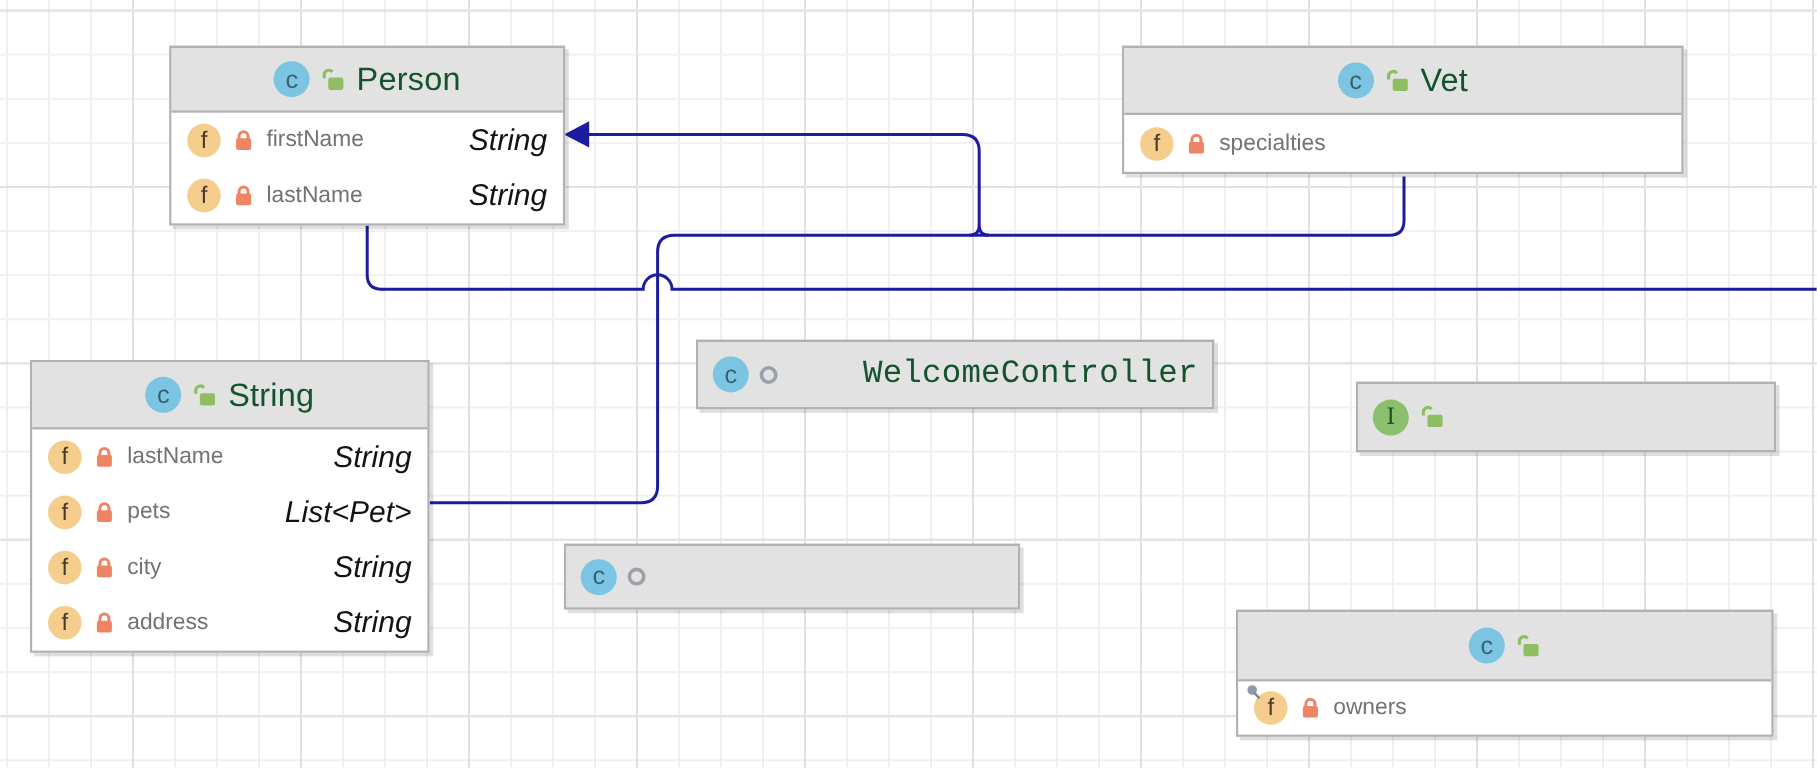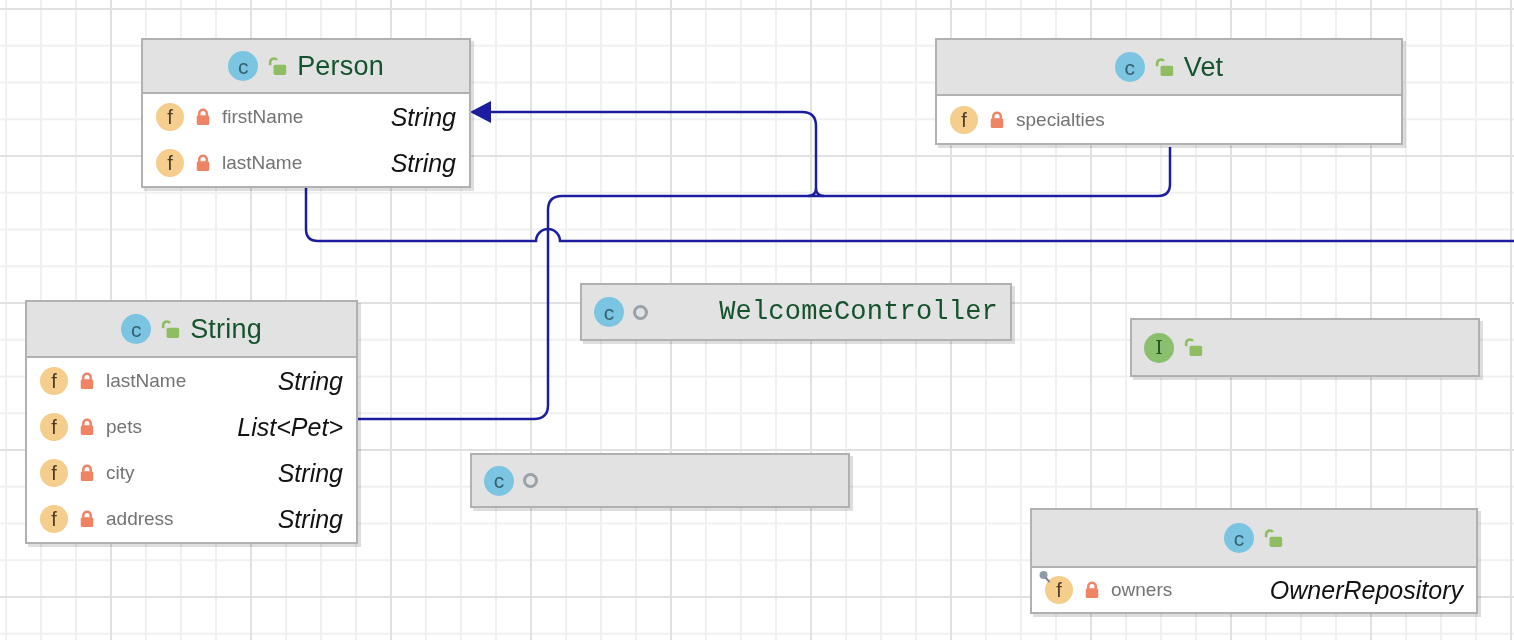--- a/index.html
+++ b/index.html
@@ -239,17 +239,16 @@
         <svg class="pin" width="16" height="16" viewBox="0 0 16 16">
           <circle cx="5.5" cy="5" r="4" fill="#8e9bab"></circle>
           <line x1="7.5" y1="7.5" x2="11.5" y2="12" stroke="#7b8794" stroke-width="2"></line>
         </svg>
       </span>
       <svg class="lock" width="20" height="20" viewBox="0 0 16 16">
         <path d="M5 7 V5.2 a3 3 0 0 1 6 0 V7" fill="none" stroke="#ee8464" stroke-width="2"></path>
         <rect x="3" y="6.6" width="10" height="7.8" rx="1.3" fill="#ee8464"></rect>
       </svg>
       <span class="fname">owners</span>
-      <span class="ftype">OwnerRepository</span>
     </div>
   </div>
 
 </div>
 
 </body></html>

